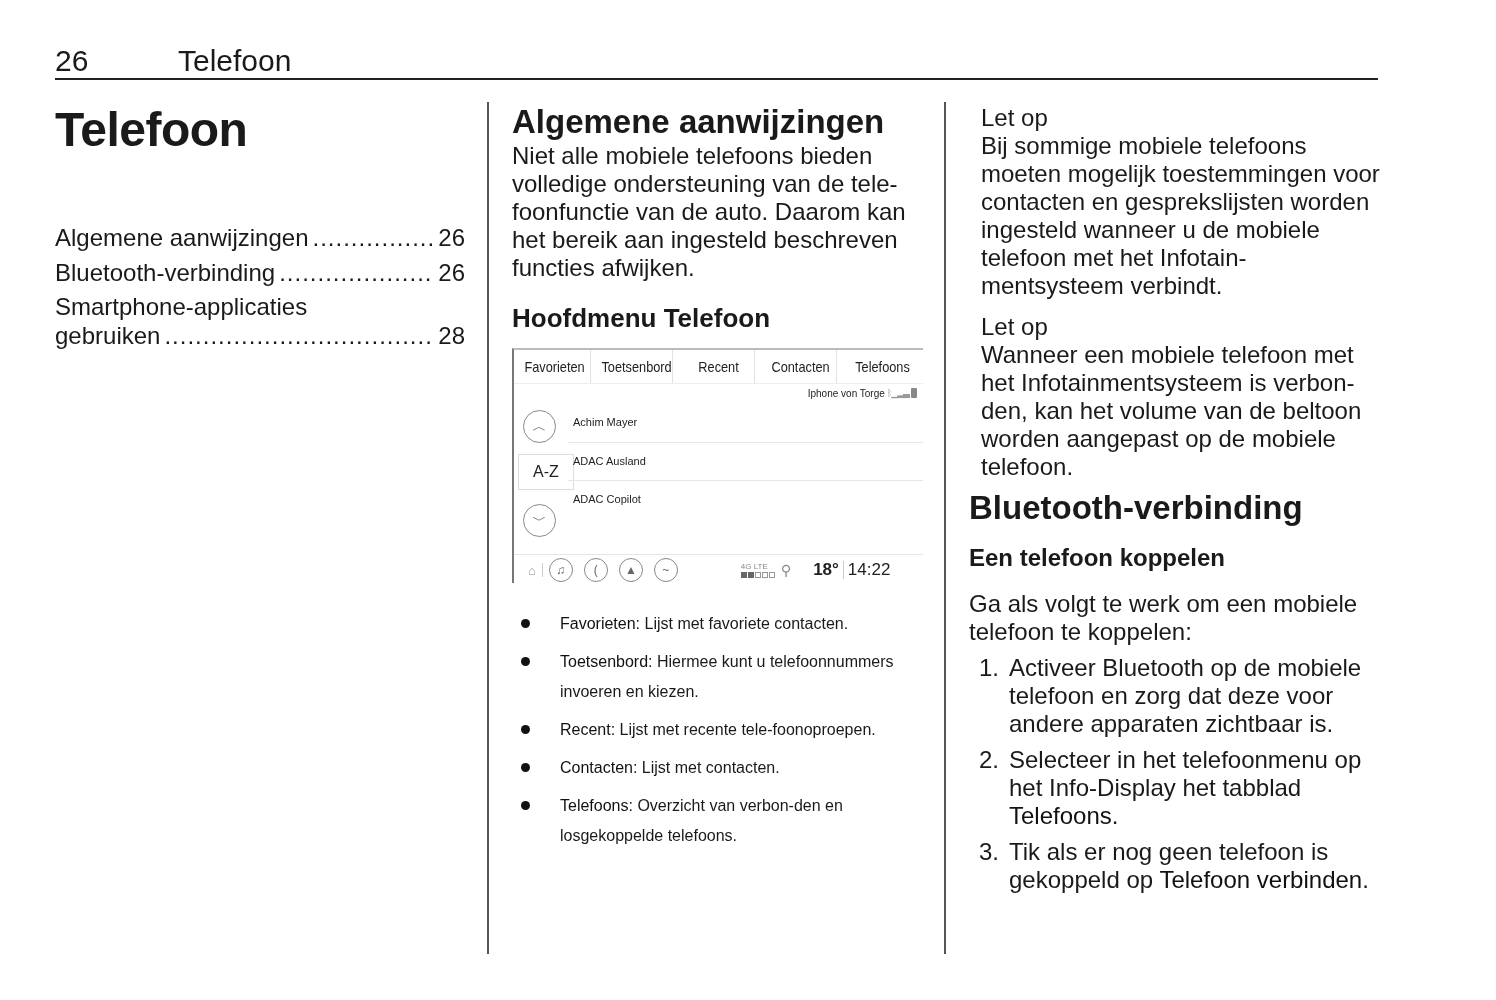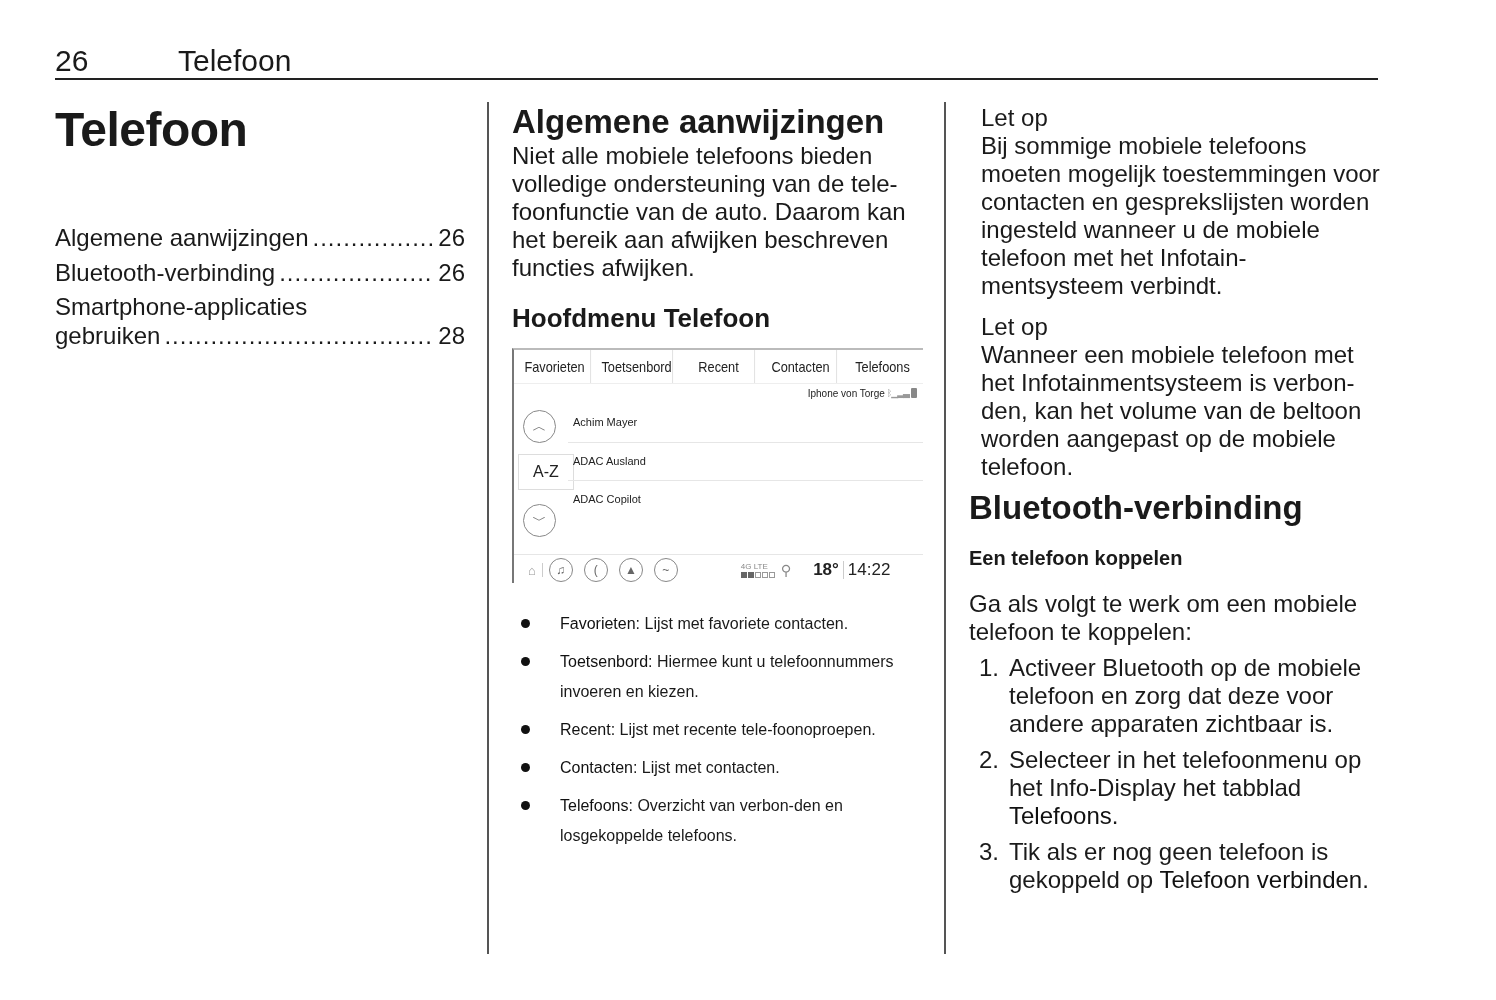--- a/index.html
+++ b/index.html
@@ -62,21 +62,21 @@
   .embed .clock { font-size: 17px; }
 
   .bullets { margin-top: 26px; list-style: none; font-size: 16px; line-height: 30px; }
   .bullets li { position: relative; padding-left: 48px; margin-bottom: 8px; }
   .bullets li::before { content: ""; position: absolute; left: 9px; top: 10px; width: 9px; height: 9px; border-radius: 50%; background: #111; }
   .kw { color: #111; }
 
   .note-label { font-size: 24px; line-height: 28px; }
   .note-body { font-size: 24px; line-height: 28px; margin-bottom: 13px; }
   .h2b { font-size: 33px; line-height: 40px; margin-top: 11px; }
-  .h3b { font-size: 20px; line-height: 32px; margin-top: 14px; }
+  .h3b { font-size: 24px; line-height: 32px; margin-top: 14px; }
   .intro { font-size: 24px; line-height: 28px; margin-top: 16px; }
   .steps { list-style: none; margin-top: 8px; font-size: 24px; line-height: 28px; }
   .steps li { position: relative; padding-left: 40px; margin-bottom: 8px; }
   .steps li .n { position: absolute; left: 10px; top: 0; }
 </style>
 </head>
 <body>
 
 <div class="running-header">
   <span class="pagenum">26</span>
@@ -109,21 +109,21 @@
     </div>
   </div>
 </div>
 
 <div class="col col2">
   <h2 class="h2">Algemene aanwijzingen</h2>
   <div class="p-body">
     <div>Niet alle mobiele telefoons bieden</div>
     <div>volledige ondersteuning van de tele-</div>
     <div>foonfunctie van de auto. Daarom kan</div>
-    <div>het bereik aan afwijken beschreven</div>
+    <div>het bereik aan ingesteld beschreven</div>
     <div>functies afwijken.</div>
   </div>
   <h3 class="h3">Hoofdmenu Telefoon</h3>
 
   <div class="embed">
     <div class="tabs">
       <div class="tab">Favorieten</div>
       <div class="tab">Toetsenbord</div>
       <div class="tab">Recent</div>
       <div class="tab">Contacten</div>

